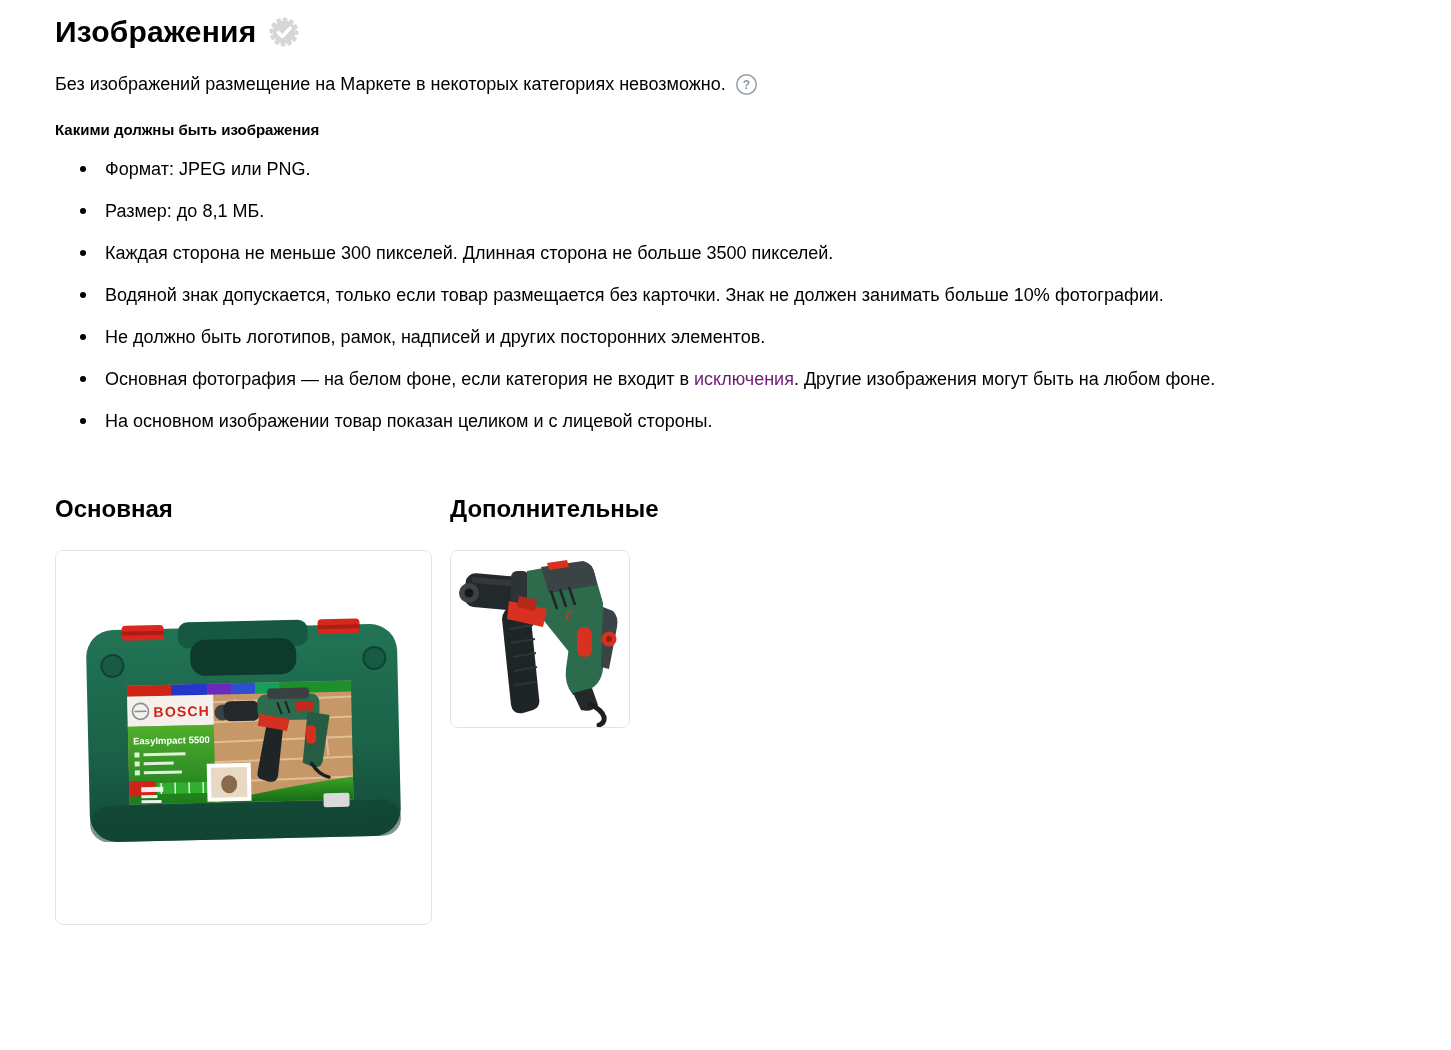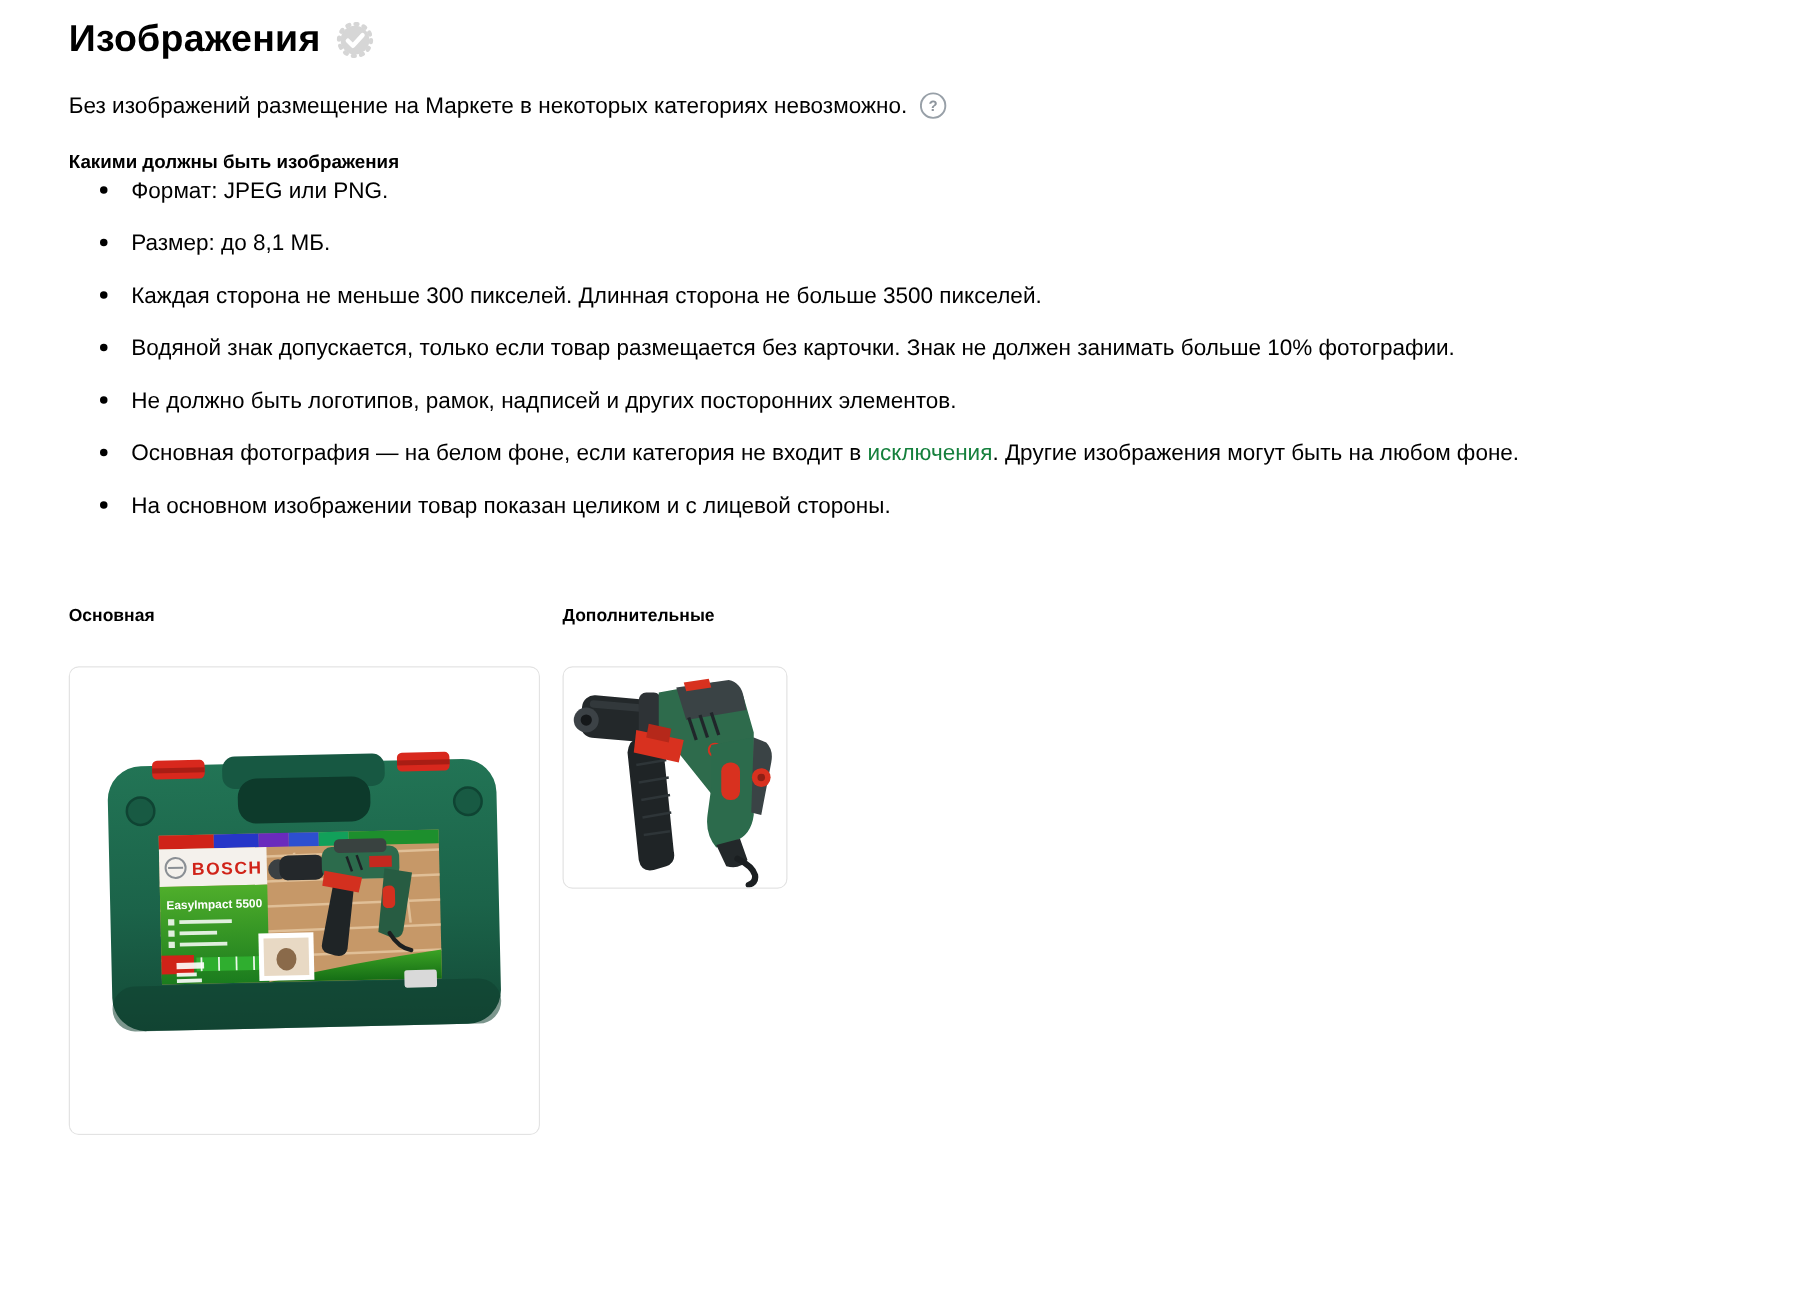--- a/index.html
+++ b/index.html
@@ -29,46 +29,46 @@
     display: flex; align-items: center;
   }
   .help { margin-left: 9px; width: 23px; height: 23px; display: inline-flex; }
 
   h2.req-heading {
     margin: 23px 0 0 55px;
     font-size: 15px; font-weight: 700; line-height: 22px;
   }
 
   ul.req-list {
-    margin: 0 0 0 55px; padding: 0; list-style: none;
+    margin: 17px 0 0 55px; padding: 0; list-style: none;
   }
   ul.req-list li {
     position: relative;
     padding-left: 50px;
     font-size: 18px; line-height: 22px;
     margin-bottom: 20px;
     white-space: nowrap;
   }
   ul.req-list li .dot {
     position: absolute; left: 25px; top: 8px;
     width: 6px; height: 6px; border-radius: 50%;
     background: #000;
   }
-  a.link { color: #15803d; text-decoration: none; cursor: pointer; }
+  a.link { color: #701a75; text-decoration: none; cursor: pointer; }
 
   p.note {
     margin: 25px 0 0 55px;
     max-width: 1320px;
     font-size: 18px; line-height: 32px;
   }
 
   .gallery { margin: 66px 0 0 55px; display: flex; }
   .gallery .col-main { width: 377px; margin-right: 18px; }
   .gallery .col-add  { width: 180px; }
-  .col-label { font-size: 14px; font-weight: 700; line-height: 22px; }
+  .col-label { font-size: 24px; font-weight: 700; line-height: 22px; }
   .card {
     margin-top: 30px;
     border: 1px solid #e3e3e3; border-radius: 8px;
     background: #fff; overflow: hidden;
     cursor: pointer;
   }
   .card-main { width: 377px; height: 375px; }
   .card-add  { width: 180px; height: 178px; }
   .card svg { display: block; }
 </style>

